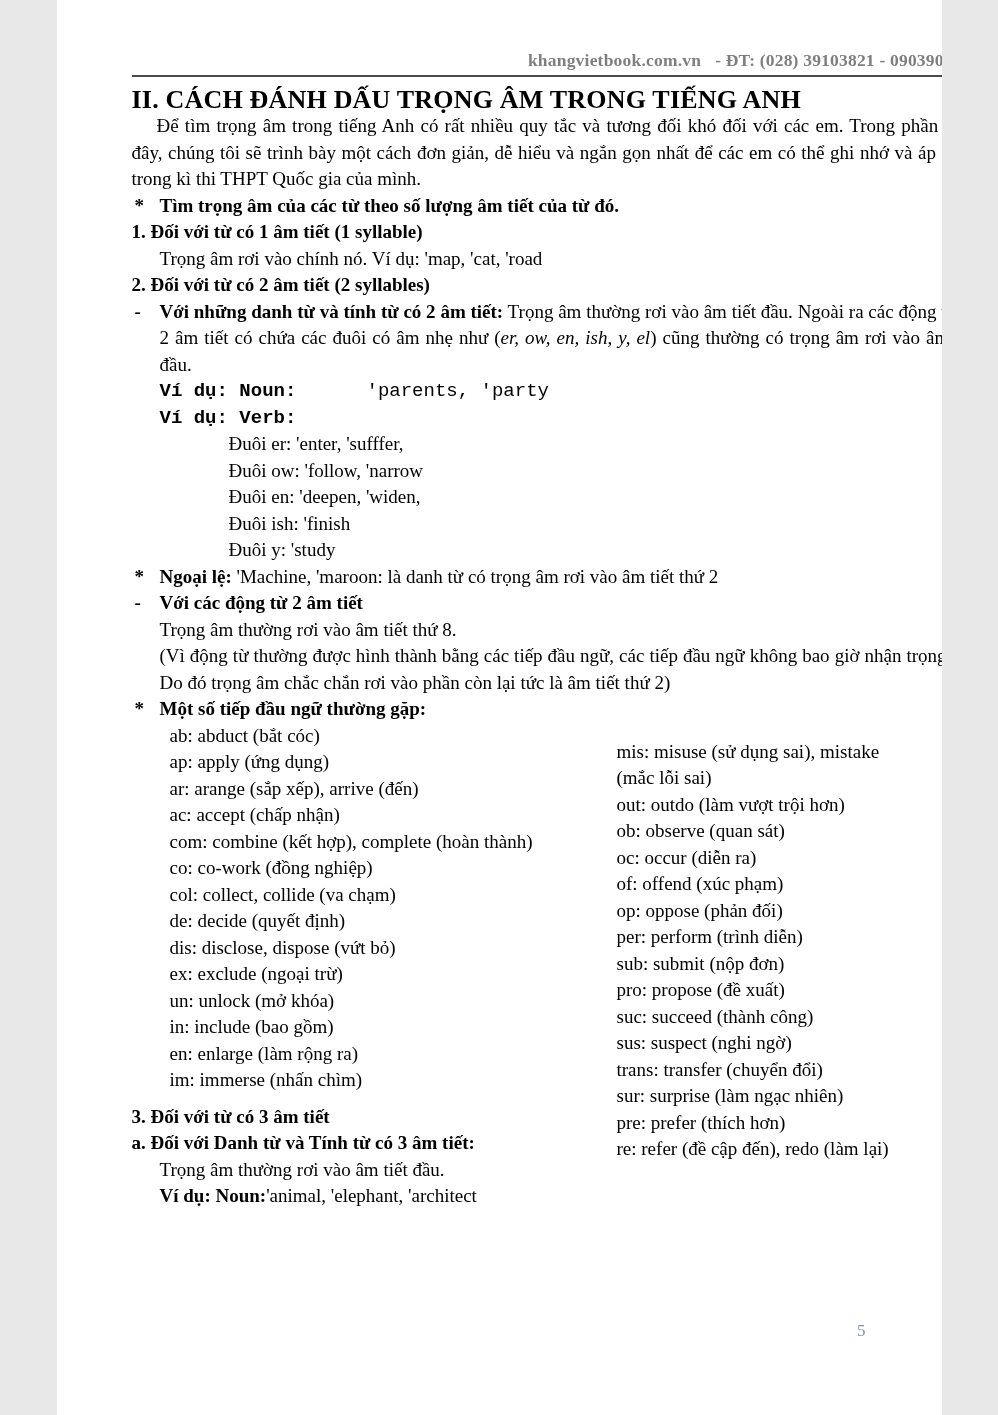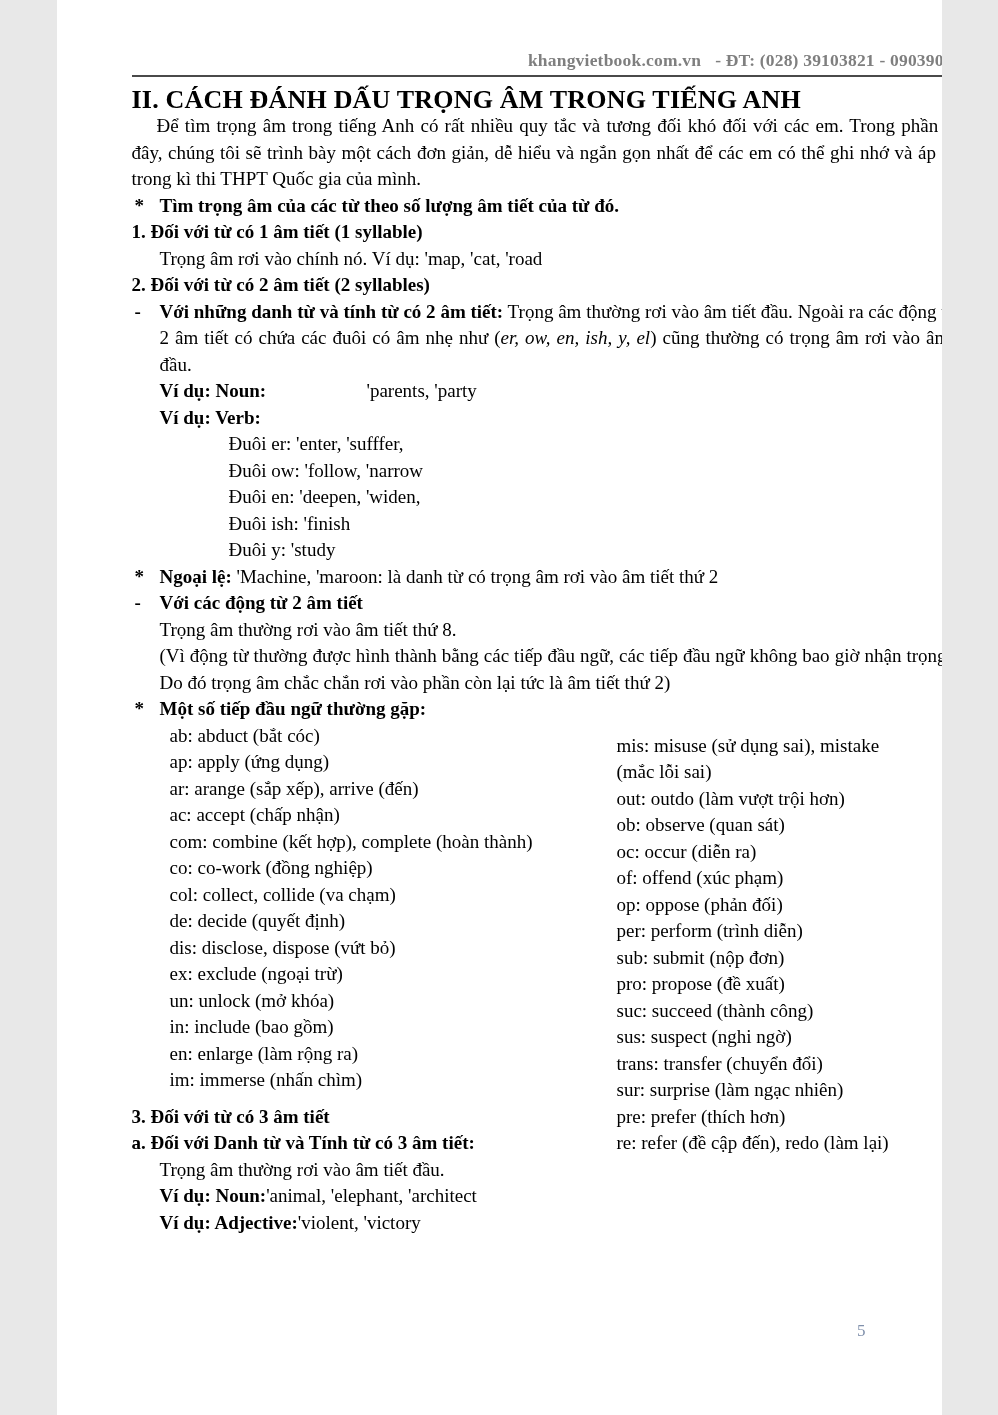--- a/index.html
+++ b/index.html
@@ -26,27 +26,27 @@
 
   .hang { position:relative; padding-left:28px; }
   .hang .marker { position:absolute; left:3px; top:0; width:20px; font-weight:bold; }
   .hang .marker.dash { font-weight:bold; }
   .bold { font-weight:bold; }
   .italic { font-style:italic; }
 
   .heading-num { font-weight:bold; }
 
   .indent-body { padding-left:28px; }
-  .example-row { padding-left:28px; display:flex; }
+  .example-row { padding-left:28px; display:flex;font-family:Liberation Mono, monospace; }
   .example-label { font-weight:bold; display:inline-block; width:207px; flex:0 0 207px; }
   .ending-row { padding-left:97px; }
 
   .prefix-wrap { position:relative; }
   .prefix-col-left { margin-left:38px; width:450px; }
-  .prefix-col-right { position:absolute; left:485px; top:10px; width:363px; }
+  .prefix-col-right { position:absolute; left:485px; top:16px; width:363px; }
 
   .inline-example { padding-left:28px; }
 
   .page-number {
     position:absolute; top:1320px; right:76px;
     font-size:17px; line-height:22px; color:#8090ab;
   }
 </style>
 </head>
 <body>
@@ -147,20 +147,17 @@
       </div>
     </div>
 
     <div class="heading-num" style="margin-top:10px;">3. Đối với từ có 3 âm tiết</div>
     <div class="heading-num">a. Đối với Danh từ và Tính từ có 3 âm tiết:</div>
     <div class="indent-body">Trọng âm thường rơi vào âm tiết đầu.</div>
 
     <div class="inline-example">
       <span class="bold"><span>Ví dụ:</span> <span>Noun:</span></span><span>'animal, 'elephant, 'architect</span>
     </div>
-    <div class="inline-example">
-      <span class="bold"><span>Ví dụ:</span> <span>Adjective:</span></span><span>'violent, 'victory</span>
-    </div>
 
   </div>
 
   <div class="page-number">5</div>
 </div>
 
 </body></html>

